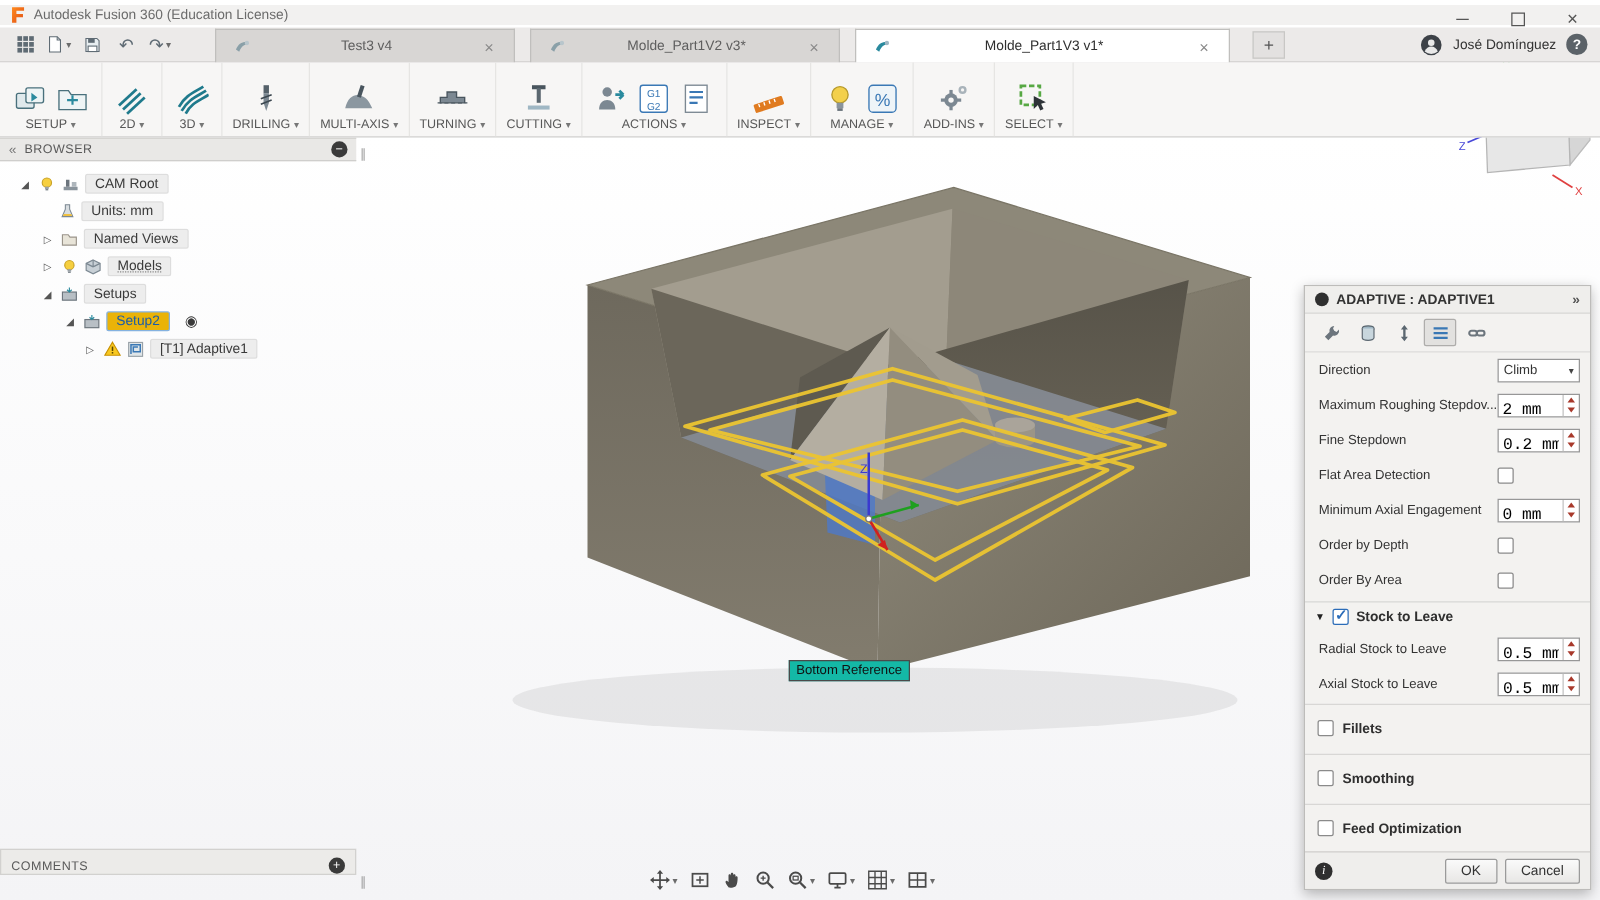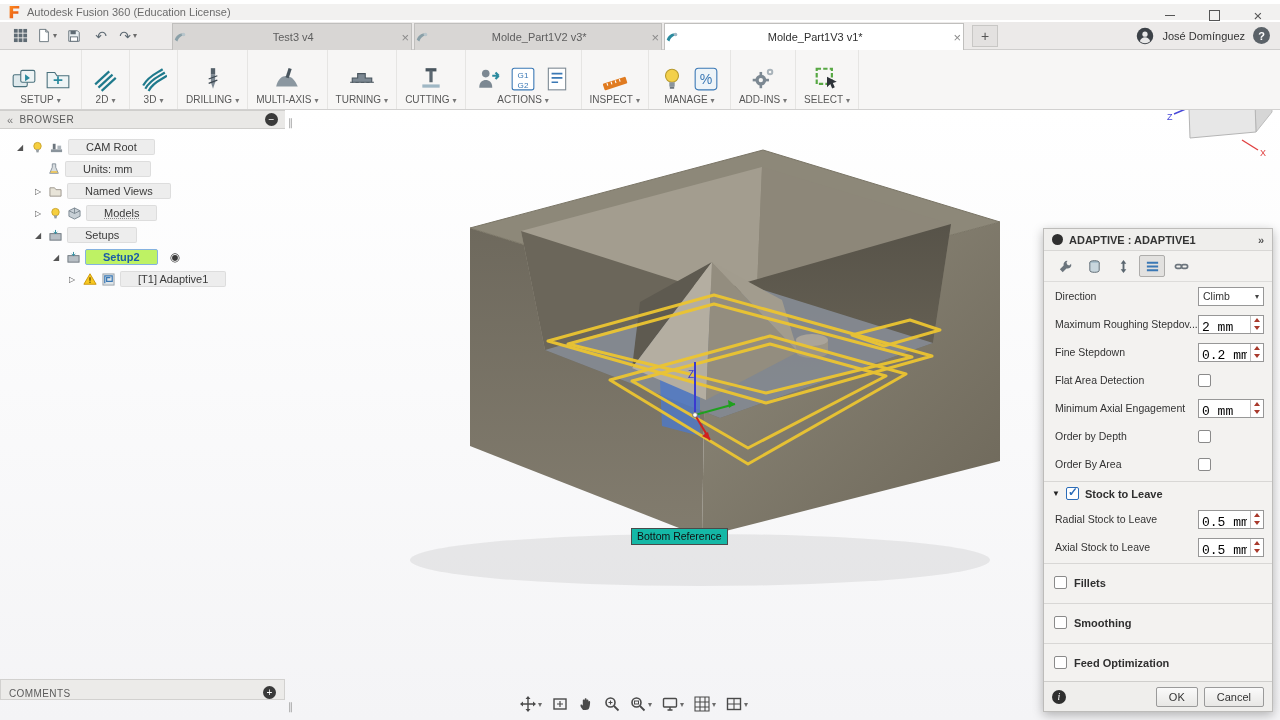--- a/index.html
+++ b/index.html
@@ -21,21 +21,21 @@
   .win-btn.max::before{content:"";width:9px;height:9px;border:1px solid #555}
   .win-btn.cls::before{content:"×";font-size:15px;line-height:1}
 
   
   #tabrow{position:absolute;top:22px;left:0;right:0;height:28px;background:#eceae9;border-bottom:1px solid #cfcecd;display:flex;z-index:6}
   .qat{display:flex;align-items:center;padding:0 8px;gap:3px}
   .qbtn{height:24px;min-width:24px;display:flex;align-items:center;justify-content:center;color:#5f6b74;border-radius:2px;padding:0 2px}
   .caret{font-size:8px;color:#6b6b6b;margin-left:2px}
   .caret::before{content:"▾"}
   .tabs{display:flex;align-items:flex-end;height:28px;margin-left:24px}
-  .tab{height:27px;display:flex;align-items:center;gap:6px;padding:0 0;background:#d8d6d4;border:1px solid #c0bfbd;border-bottom:none;margin-right:2px}
+  .tab{height:27px;display:flex;align-items:center;gap:6px;padding:0 14px;background:#d8d6d4;border:1px solid #c0bfbd;border-bottom:none;margin-right:12px}
   .tab.active{background:#ffffff}
   .tab .tab-label{flex:1;text-align:center;color:#5e5e5e;white-space:nowrap;overflow:hidden;font-size:11px}
   .tab.active .tab-label{color:#2f2f2f}
   .tab-close{color:#8a8a8a;font-size:13px;padding:0 2px}
   .newtab{width:26px;height:22px;margin:3px 0 0 6px;background:#e3e1e0;border:1px solid #c8c7c5;display:flex;align-items:center;justify-content:center;color:#555;font-size:14px;align-self:flex-start}
   .tab-right{margin-left:auto;display:flex;align-items:center;gap:8px;padding-right:10px}
   .avatar{width:18px;height:18px}
   .user-name{font-size:11px;color:#333}
   .help-circle{width:17px;height:17px;border-radius:50%;background:#5b6268;color:#fff;display:flex;align-items:center;justify-content:center;font-size:11px;font-weight:bold}
 
@@ -53,23 +53,23 @@
   .panel-header{height:19px;background:#e9e8e6;border-top:1px solid #cfcecc;border-bottom:1px solid #cfcecc;display:flex;align-items:center;padding:0 7px;color:#5a5a5a;font-size:10px;letter-spacing:.4px}
   .collapse-arrows::before{content:"«";color:#777;margin-right:6px;font-size:11px}
   .circle-btn{width:13px;height:13px;border-radius:50%;background:#3a3a3a;color:#fff;display:flex;align-items:center;justify-content:center;font-size:10px;line-height:1;margin-left:auto}
   .grip{position:absolute;left:288px;width:6px;color:#9a9a9a;font-size:10px}
   .tree{padding-top:7px}
   .trow{height:22px;display:flex;align-items:center;gap:4px}
   .twist{width:12px;text-align:center;color:#555;font-size:8px;flex:none}
   .twist.exp::before{content:"◢"}
   .twist.col::before{content:"▷"}
   .bicon{width:15px;height:15px;flex:none;display:flex;align-items:center;justify-content:center}
-  .tpill{background:rgba(236,236,236,.95);border:1px solid rgba(0,0,0,.07);border-radius:2px;padding:1px 17px;white-space:nowrap;color:#3a3a3a}
+  .tpill{background:rgba(236,236,236,.95);border:1px solid rgba(0,0,0,.07);border-radius:2px;padding:1px 7px;white-space:nowrap;color:#3a3a3a}
   .tpill.models-link{text-decoration:underline dotted #8a8a8a}
-  .tpill.sel{background:#bef264;border-color:#85b2e0;color:#1a5ca8;font-weight:bold}
+  .tpill.sel{background:#eab308;border-color:#85b2e0;color:#1a5ca8;font-weight:normal}
   .active-marker{color:#3a3a3a;font-size:12px;margin-left:8px}
   .active-marker::before{content:"◉"}
 
   
   #comments{position:absolute;left:0;bottom:20px;width:285px;height:21px;background:#ecebe9;border:1px solid #d2d1cf;display:flex;align-items:flex-end;padding:0 8px;color:#5a5a5a;font-size:10px;letter-spacing:.4px;z-index:5}
   #comments .circle-btn{background:#3a3a3a}
 
   
   #navbar{position:absolute;left:516px;bottom:3px;height:26px;display:flex;align-items:center;gap:2px;z-index:5}
   .nbtn{height:24px;display:flex;align-items:center;justify-content:center;padding:0 4px;border-radius:2px}

